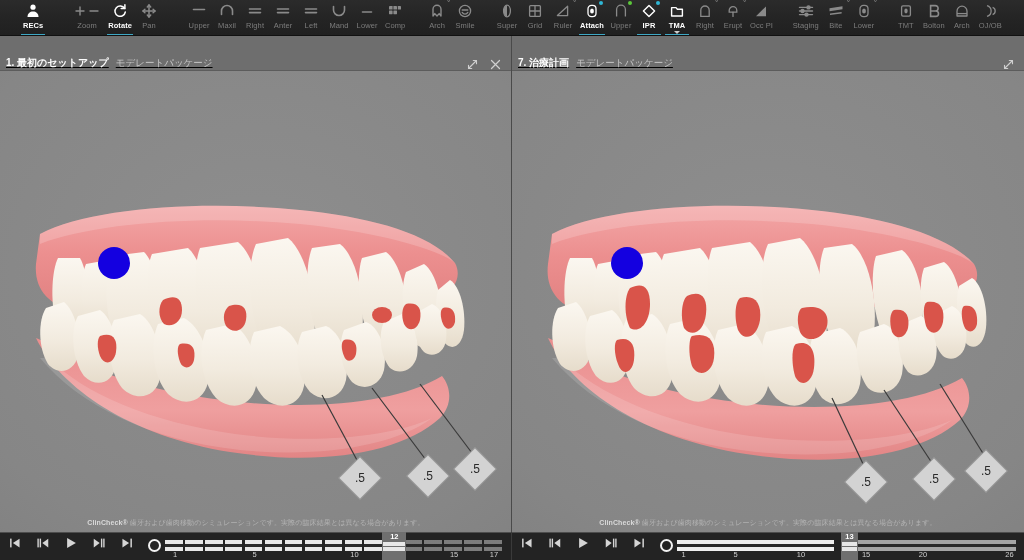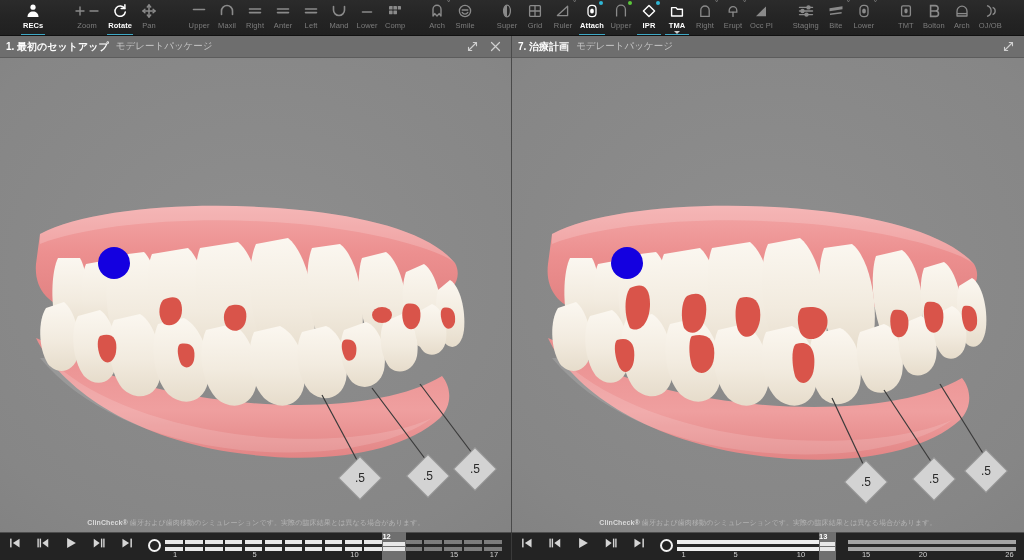--- a/index.html
+++ b/index.html
@@ -57,25 +57,26 @@
     position:absolute; bottom: 2px; left: 50%; transform: translateX(-50%);
     width:0; height:0; border-left:3px solid transparent; border-right:3px solid transparent;
     border-top:3px solid #cfcfcf;
   }
 
   
   .panes { position: absolute; top: 36px; left: 0; width: 1024px; height: 496px; display: flex; }
   .pane { position: relative; width: 512px; height: 496px; background: #8a8a8a; overflow: hidden; }
   .pane.left { border-right: 1px solid #4a4a4a; }
   .pane-header {
-    position: absolute; top: 0; left: 0; width: 100%; height: 22px;
+    position: absolute; top: 0; left: 0; width: 100%; height: 35px;
     background: #6e6e6e;
-    display: flex; align-items: center; padding: 0 6px;
+    display: flex; align-items: flex-end; padding: 0 6px;
     border-bottom: 1px solid #5c5c5c;
     z-index: 5;
+    text-decoration: underline;
   }
   .pane-title { font-size: 10px; font-weight: bold; color: #fdfdfd; white-space: nowrap; }
   .pane-sub { font-size: 9.5px; color: #c6c6c6; margin-left: 7px; white-space: nowrap; }
   .pane-ctrls { margin-left: auto; display: flex; align-items: center; gap: 12px; padding-right: 4px; }
   .pane-ctrls .pc { color: #d0d0d0; display:flex; align-items:center; }
 
   .viewport {
     position: absolute; top: 22px; left: 0; width: 512px; height: 474px;
     background: radial-gradient(ellipse 115% 110% at 50% 45%, #8e8e8e 0%, #868686 55%, #787878 100%);
   }
@@ -99,21 +100,21 @@
     position: absolute; top: 6px; height: 11px;
     background: linear-gradient(180deg,#e8e8e8 0 40%, #2a2a2a 40% 60%, #e8e8e8 60% 100%);
   }
   .seg.dim { background: linear-gradient(180deg,#9a9a9a 0 40%, #2a2a2a 40% 60%, #9a9a9a 60% 100%); opacity:.75; }
   .knob {
     position: absolute; top: 5px; width: 13px; height: 13px;
     border: 2.5px solid #f2f2f2; border-radius: 7px; background: #232323;
   }
   .playhead { position: absolute; top: 0; width: 17px; height: 28px; background: #6f6f6f; }
   .playhead .num {
-    position: absolute; top: 0px; left: 0; width: 100%; text-align: left;
+    position: absolute; top: 0px; left: 0; width: 100%; text-align: center;
     font-size: 7.5px; color: #fff; font-weight: bold; line-height: 9px;
   }
   .playhead .bar { position:absolute; top:10px; left:1px; right:1px; height:9px;
     background: linear-gradient(180deg,#e8e8e8 0 40%, #6f6f6f 40% 60%, #e8e8e8 60% 100%); }
   .tick { position: absolute; bottom: 1px; font-size: 7.5px; color: #cfcfcf; transform: translateX(-50%); line-height: 9px; }
   .contbar { position: absolute; top: 6px; height: 11px;
     background: linear-gradient(180deg,#efefef 0 38%, #2a2a2a 38% 62%, #efefef 62% 100%); }
   .contbar.dim { background: linear-gradient(180deg,#a5a5a5 0 38%, #2a2a2a 38% 62%, #a5a5a5 62% 100%); }
 </style>
 </head>
@@ -738,21 +739,21 @@
               <path d="M2.8 3 L2.8 13 L10.4 8 Z"></path>
               <rect x="11.9" y="3" width="1.7" height="10"></rect>
             </svg>
           </span>
         </div>
         <div class="track" style="left:148px;width:358px">
           <div class="knob" style="left:0px"></div>
           <div class="contbar" style="left:17px;width:156.5px"></div>
           <div class="contbar dim" style="left:187.5px;width:168.5px"></div>
         </div>
-        <div class="playhead" style="left:307px;width:17.0px">
+        <div class="playhead" style="left:329px;width:17.0px">
           <span class="num">13</span>
           <span class="bar"></span>
         </div>
         <span class="tick" style="left:171.5px">1</span>
         <span class="tick" style="left:223.7px">5</span>
         <span class="tick" style="left:288.9px">10</span>
         <span class="tick" style="left:354.1px">15</span>
         <span class="tick" style="left:411px">20</span>
         <span class="tick" style="left:497.5px">26</span>
       </div>

